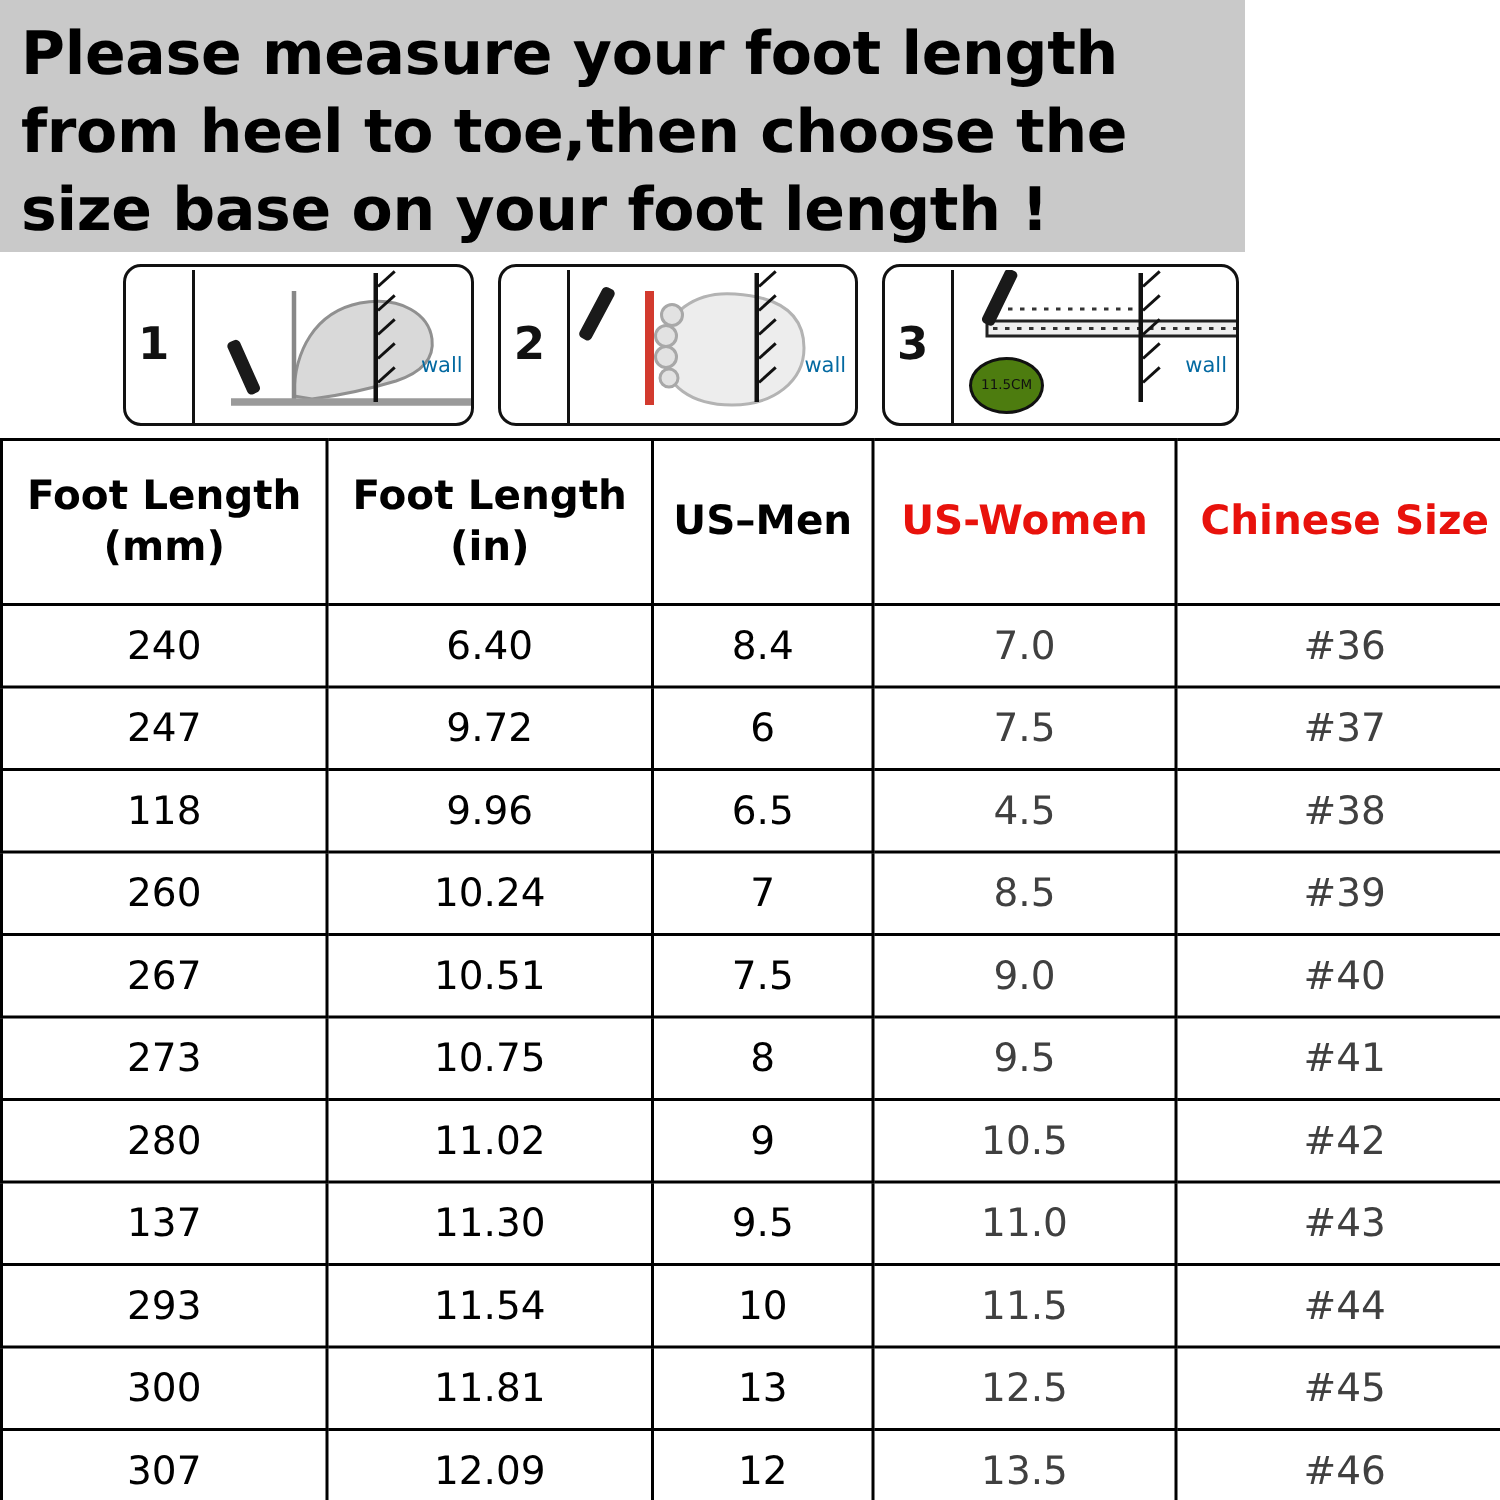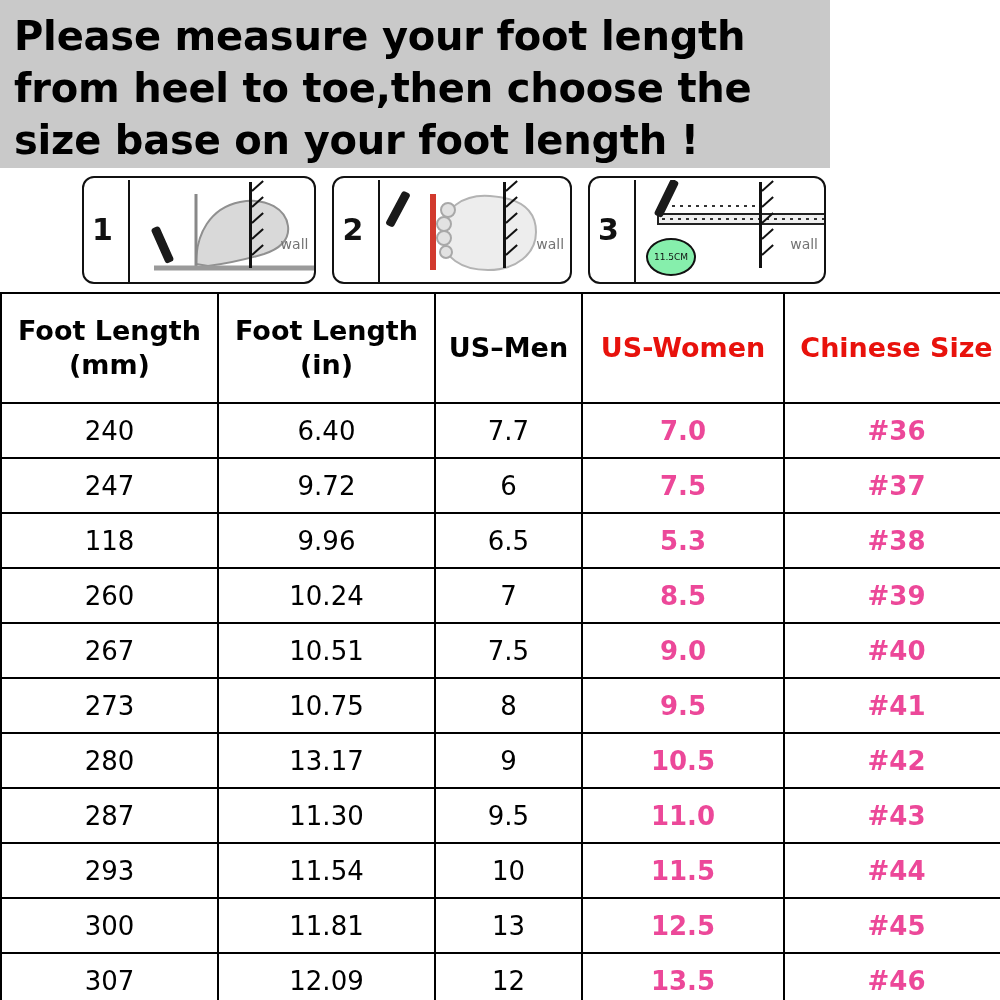--- a/index.html
+++ b/index.html
@@ -76,21 +76,21 @@
     width: 44px;
     height: 104px;
     border-right: 2px solid #111;
     box-sizing: border-box;
   }
   .wall-label {
     position: absolute;
     right: 6px;
     bottom: 30px;
     font-size: 14px;
-    color: #737373;
+    color: #0369a1;
     font-family: "DejaVu Sans", sans-serif;
   }
   .wall-hatch {
     position: absolute;
     top: 6px;
     bottom: 6px;
     width: 16px;
     border-left: 3px solid #111;
   }
   .wall-hatch span {
@@ -106,21 +106,21 @@
     position: absolute;
     width: 46px;
     height: 34px;
     border: 2px solid #111;
     border-radius: 50%;
     display: flex;
     align-items: center;
     justify-content: center;
     font-size: 9px;
     font-family: "DejaVu Sans", sans-serif;
-    background: #86efac;
+    background: #4d7c0f;
     color: #111;
   }
 
   
   table.size-table {
     width: 1000px;
     border-collapse: collapse;
     table-layout: fixed;
   }
   table.size-table td, table.size-table th {
@@ -138,22 +138,22 @@
   }
   thead th.red {
     color: #e8120c;
   }
   tbody td {
     height: 53px;
     font-size: 26px;
     margin-top: 27px;
   }
   tbody td.red {
-    color: #ec4899;
-    font-weight: bold;
+    color: #404040;
+    font-weight: normal;
   }
   .col-mm { width: 215px; }
   .col-in { width: 215px; }
   .col-men { width: 145px; }
   .col-women { width: 200px; margin-top: 44px; }
   .col-cn { width: 223px; }
 </style>
 </head>
 <body>
 
@@ -241,36 +241,36 @@
         </th>
         <th class="col-men">US–Men</th>
         <th class="col-women red">US-Women</th>
         <th class="col-cn red">Chinese Size</th>
       </tr>
     </thead>
     <tbody>
       <tr>
         <td>240</td>
         <td>6.40</td>
-        <td>7.7</td>
+        <td>8.4</td>
         <td class="red">7.0</td>
         <td class="red">#36</td>
       </tr>
       <tr>
         <td>247</td>
         <td>9.72</td>
         <td>6</td>
         <td class="red">7.5</td>
         <td class="red">#37</td>
       </tr>
       <tr>
         <td>118</td>
         <td>9.96</td>
         <td>6.5</td>
-        <td class="red">5.3</td>
+        <td class="red">4.5</td>
         <td class="red">#38</td>
       </tr>
       <tr>
         <td>260</td>
         <td>10.24</td>
         <td>7</td>
         <td class="red">8.5</td>
         <td class="red">#39</td>
       </tr>
       <tr>
@@ -282,27 +282,27 @@
       </tr>
       <tr>
         <td>273</td>
         <td>10.75</td>
         <td>8</td>
         <td class="red">9.5</td>
         <td class="red">#41</td>
       </tr>
       <tr>
         <td>280</td>
-        <td>13.17</td>
+        <td>11.02</td>
         <td>9</td>
         <td class="red">10.5</td>
         <td class="red">#42</td>
       </tr>
       <tr>
-        <td>287</td>
+        <td>137</td>
         <td>11.30</td>
         <td>9.5</td>
         <td class="red">11.0</td>
         <td class="red">#43</td>
       </tr>
       <tr>
         <td>293</td>
         <td>11.54</td>
         <td>10</td>
         <td class="red">11.5</td>

